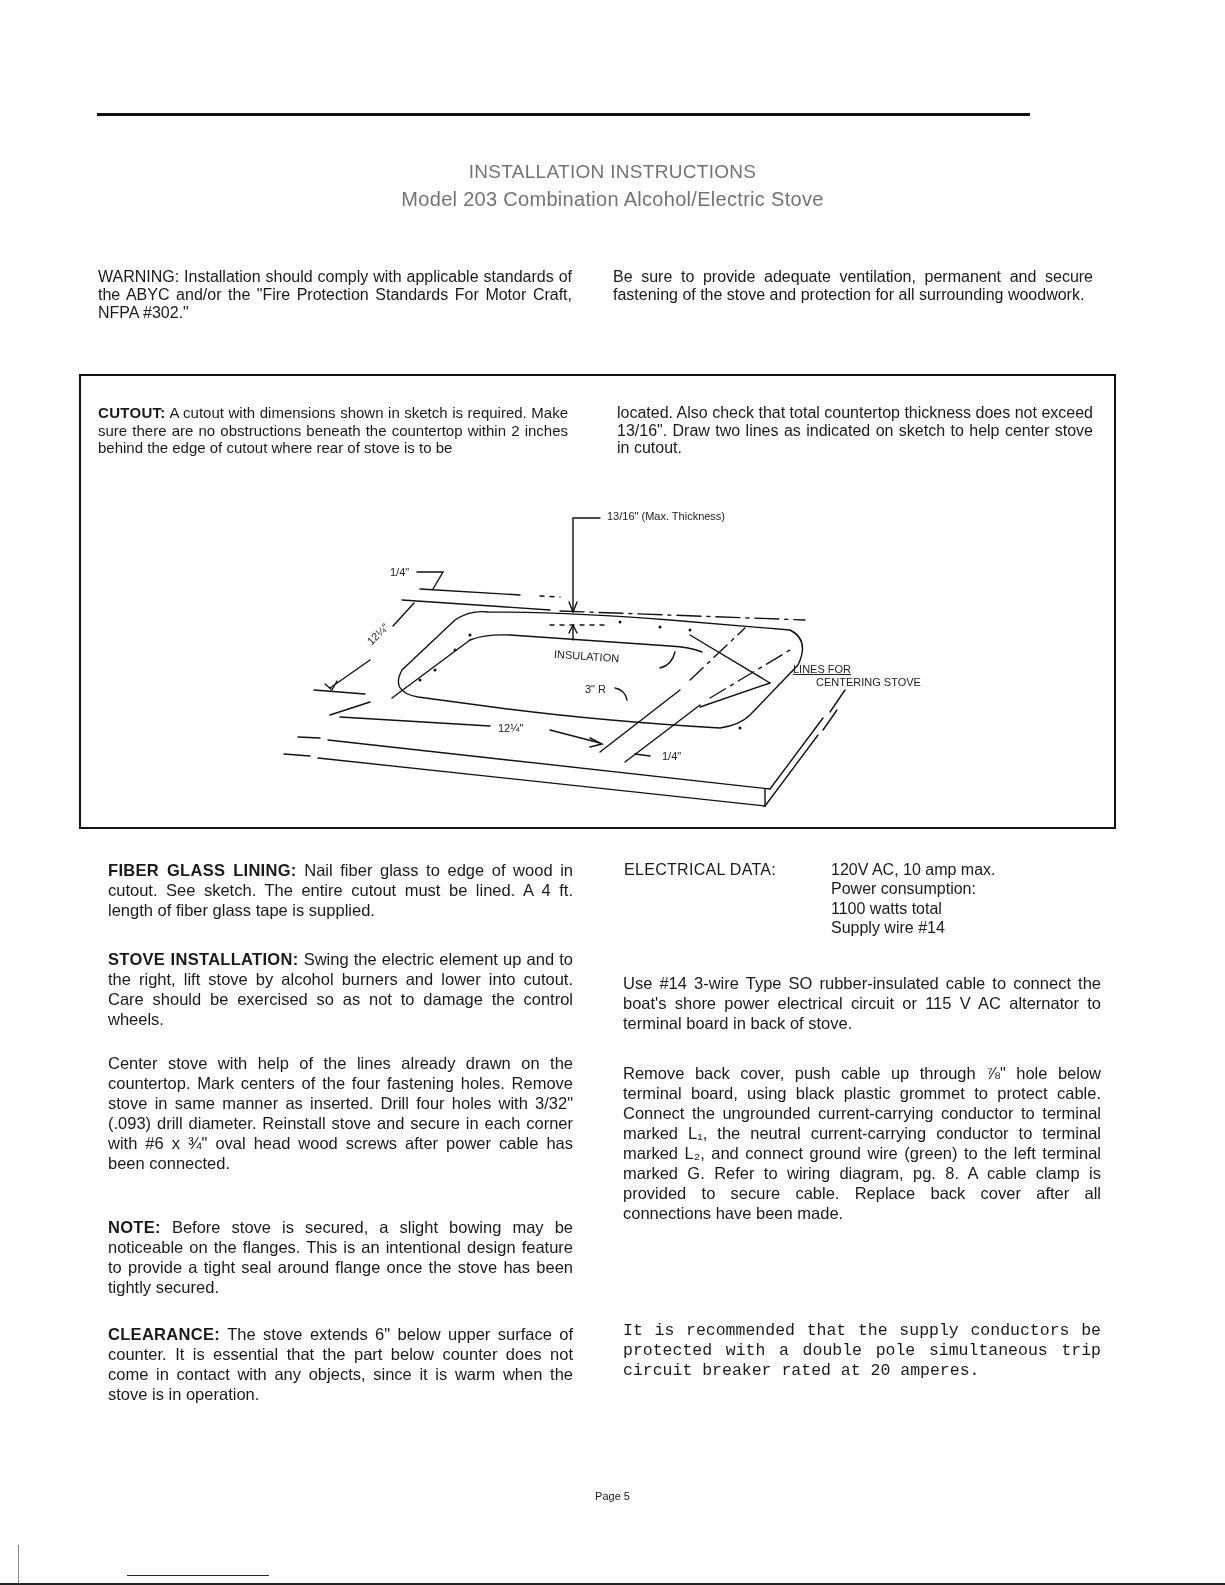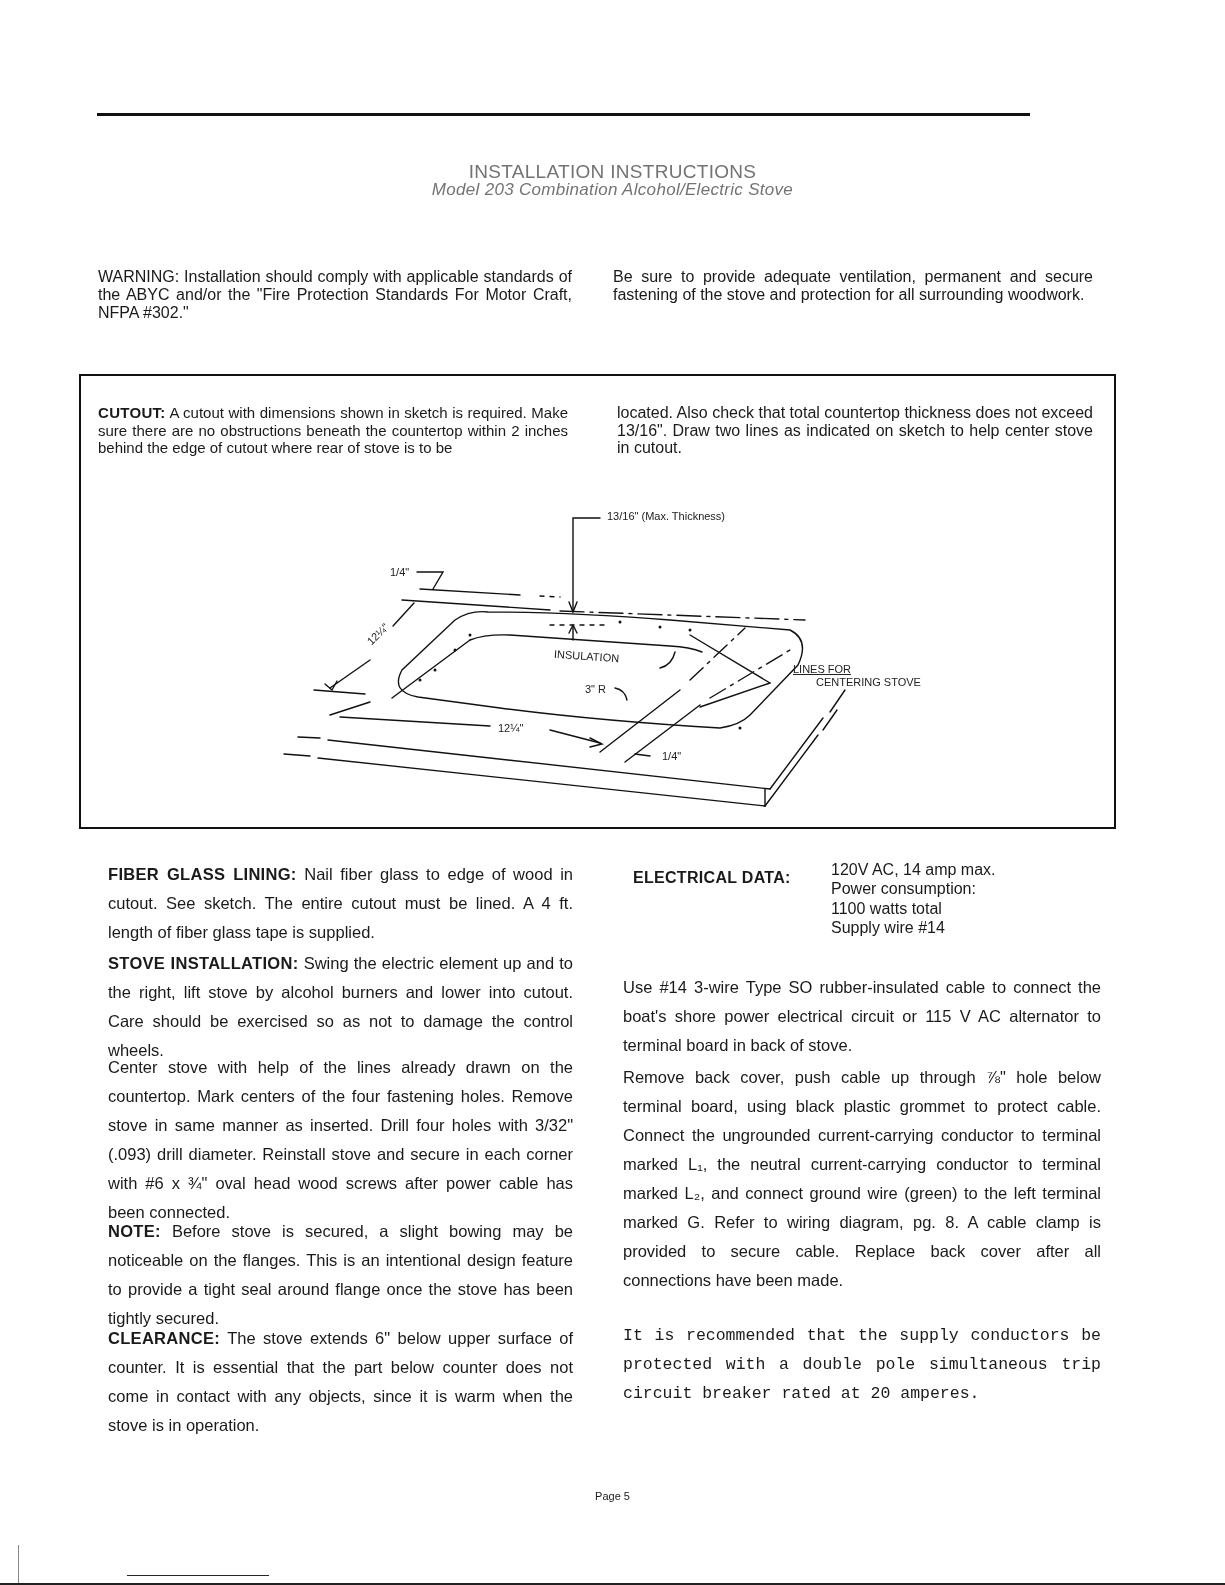--- a/index.html
+++ b/index.html
@@ -2,34 +2,34 @@
 <html><head>
 <meta charset="utf-8">
 <style>
   html, body { margin: 0; padding: 0; background: #ffffff; }
   body { width: 1225px; height: 1585px; position: relative; overflow: hidden;
          font-family: "Liberation Sans", "DejaVu Sans", sans-serif; color: #1a1a1a; }
   .abs { position: absolute; }
   .rule-top { left: 97px; top: 113px; width: 933px; height: 3px; background: #111; }
   .title { left: 0; width: 1225px; text-align: center; font-size: 19px; letter-spacing: 0.3px; color: #737373; }
   .title1 { top: 161px; }
-  .title2 { top: 180px; font-size: 17px; font-style: italic; }
-  .para { font-size: 16.5px; line-height: 29px; text-align: justify; text-align-last: left; }
+  .title2 { top: 188px; font-size: 20px; }
+  .para { font-size: 16.5px; line-height: 20px; text-align: justify; text-align-last: left; }
   .para b { font-weight: bold; letter-spacing: 0.3px; }
   .warn { left: 98px; top: 268px; width: 474px; font-size: 16px; line-height: 18px; }
   .vent { left: 613px; top: 268px; width: 480px; font-size: 16px; line-height: 18px; }
   .box { left: 79px; top: 374px; width: 1037px; height: 455px; border: 2px solid #111; box-sizing: border-box; }
   .cut-l { left: 98px; top: 404px; width: 470px; font-size: 15px; line-height: 17.5px; }
   .cut-r { left: 617px; top: 404px; width: 476px; font-size: 16px; line-height: 17.5px; }
   .diagram { left: 270px; top: 500px; width: 700px; height: 320px; }
   .diag-label { position: absolute; font-size: 11px; color: #222; white-space: nowrap; }
   .col-l { left: 108px; width: 465px; }
   .col-r { left: 623px; width: 478px; }
   .elec { left: 624px; top: 860px; font-size: 16px; line-height: 19px; }
-  .elec .hdr { position: absolute; left: 9px; top: 0; font-weight: bold; white-space: nowrap; letter-spacing: 0.3px; margin-top: 8px; }
+  .elec .hdr { position: absolute; left: 0; top: 0; font-weight: normal; white-space: nowrap; letter-spacing: 0.3px; }
   .elec .vals { position: absolute; left: 207px; top: 0; white-space: nowrap; }
   .elec .vals div { height: 19.3px; }
   .page-no { left: 0; width: 1225px; top: 1490px; text-align: center; font-size: 11px; }
   .blue-mark { left: 127px; top: 1575px; width: 142px; height: 1px; background: #1010d0; }
   .left-edge { left: 18px; top: 1545px; width: 1px; height: 38px; background: #888; }
   .bottom-rule { left: 0; top: 1583px; width: 1225px; height: 2px; background: #222; }
 </style>
 </head>
 <body>
 
@@ -131,21 +131,21 @@
 
 <div class="abs para col-l" style="top:1053px;">Center stove with help of the lines already drawn on the countertop. Mark centers of the four fastening holes. Remove stove in same manner as inserted. Drill four holes with 3/32" (.093) drill diameter. Reinstall stove and secure in each corner with #6 x ¾" oval head wood screws after power cable has been connected.</div>
 
 <div class="abs para col-l" style="top:1217px;"><b>NOTE:</b><span> Before stove is secured, a slight bowing may be noticeable on the flanges. This is an intentional design feature to provide a tight seal around flange once the stove has been tightly secured.</span></div>
 
 <div class="abs para col-l" style="top:1324px;"><b>CLEARANCE:</b><span> The stove extends 6" below upper surface of counter. It is essential that the part below counter does not come in contact with any objects, since it is warm when the stove is in operation.</span></div>
 
 <div class="abs elec">
   <span class="hdr">ELECTRICAL  DATA:</span>
   <div class="vals">
-    <div>120V AC, 14 amp max.</div>
+    <div>120V AC, 10 amp max.</div>
     <div>Power consumption:</div>
     <div>1100 watts total</div>
     <div>Supply wire #14</div>
   </div>
 </div>
 
 <div class="abs para col-r" style="top:973px;">Use #14 3-wire Type SO rubber-insulated cable to connect the boat's shore power electrical circuit or 115 V AC alternator to terminal board in back of stove.</div>
 
 <div class="abs para col-r" style="top:1063px;">Remove back cover, push cable up through ⅞" hole below terminal board, using black plastic grommet to protect cable. Connect the ungrounded current-carrying conductor to terminal marked L₁, the neutral current-carrying conductor to terminal marked L₂, and connect ground wire (green) to the left terminal marked G. Refer to wiring diagram, pg. 8. A cable clamp is provided to secure cable. Replace back cover after all connections have been made.</div>
 

